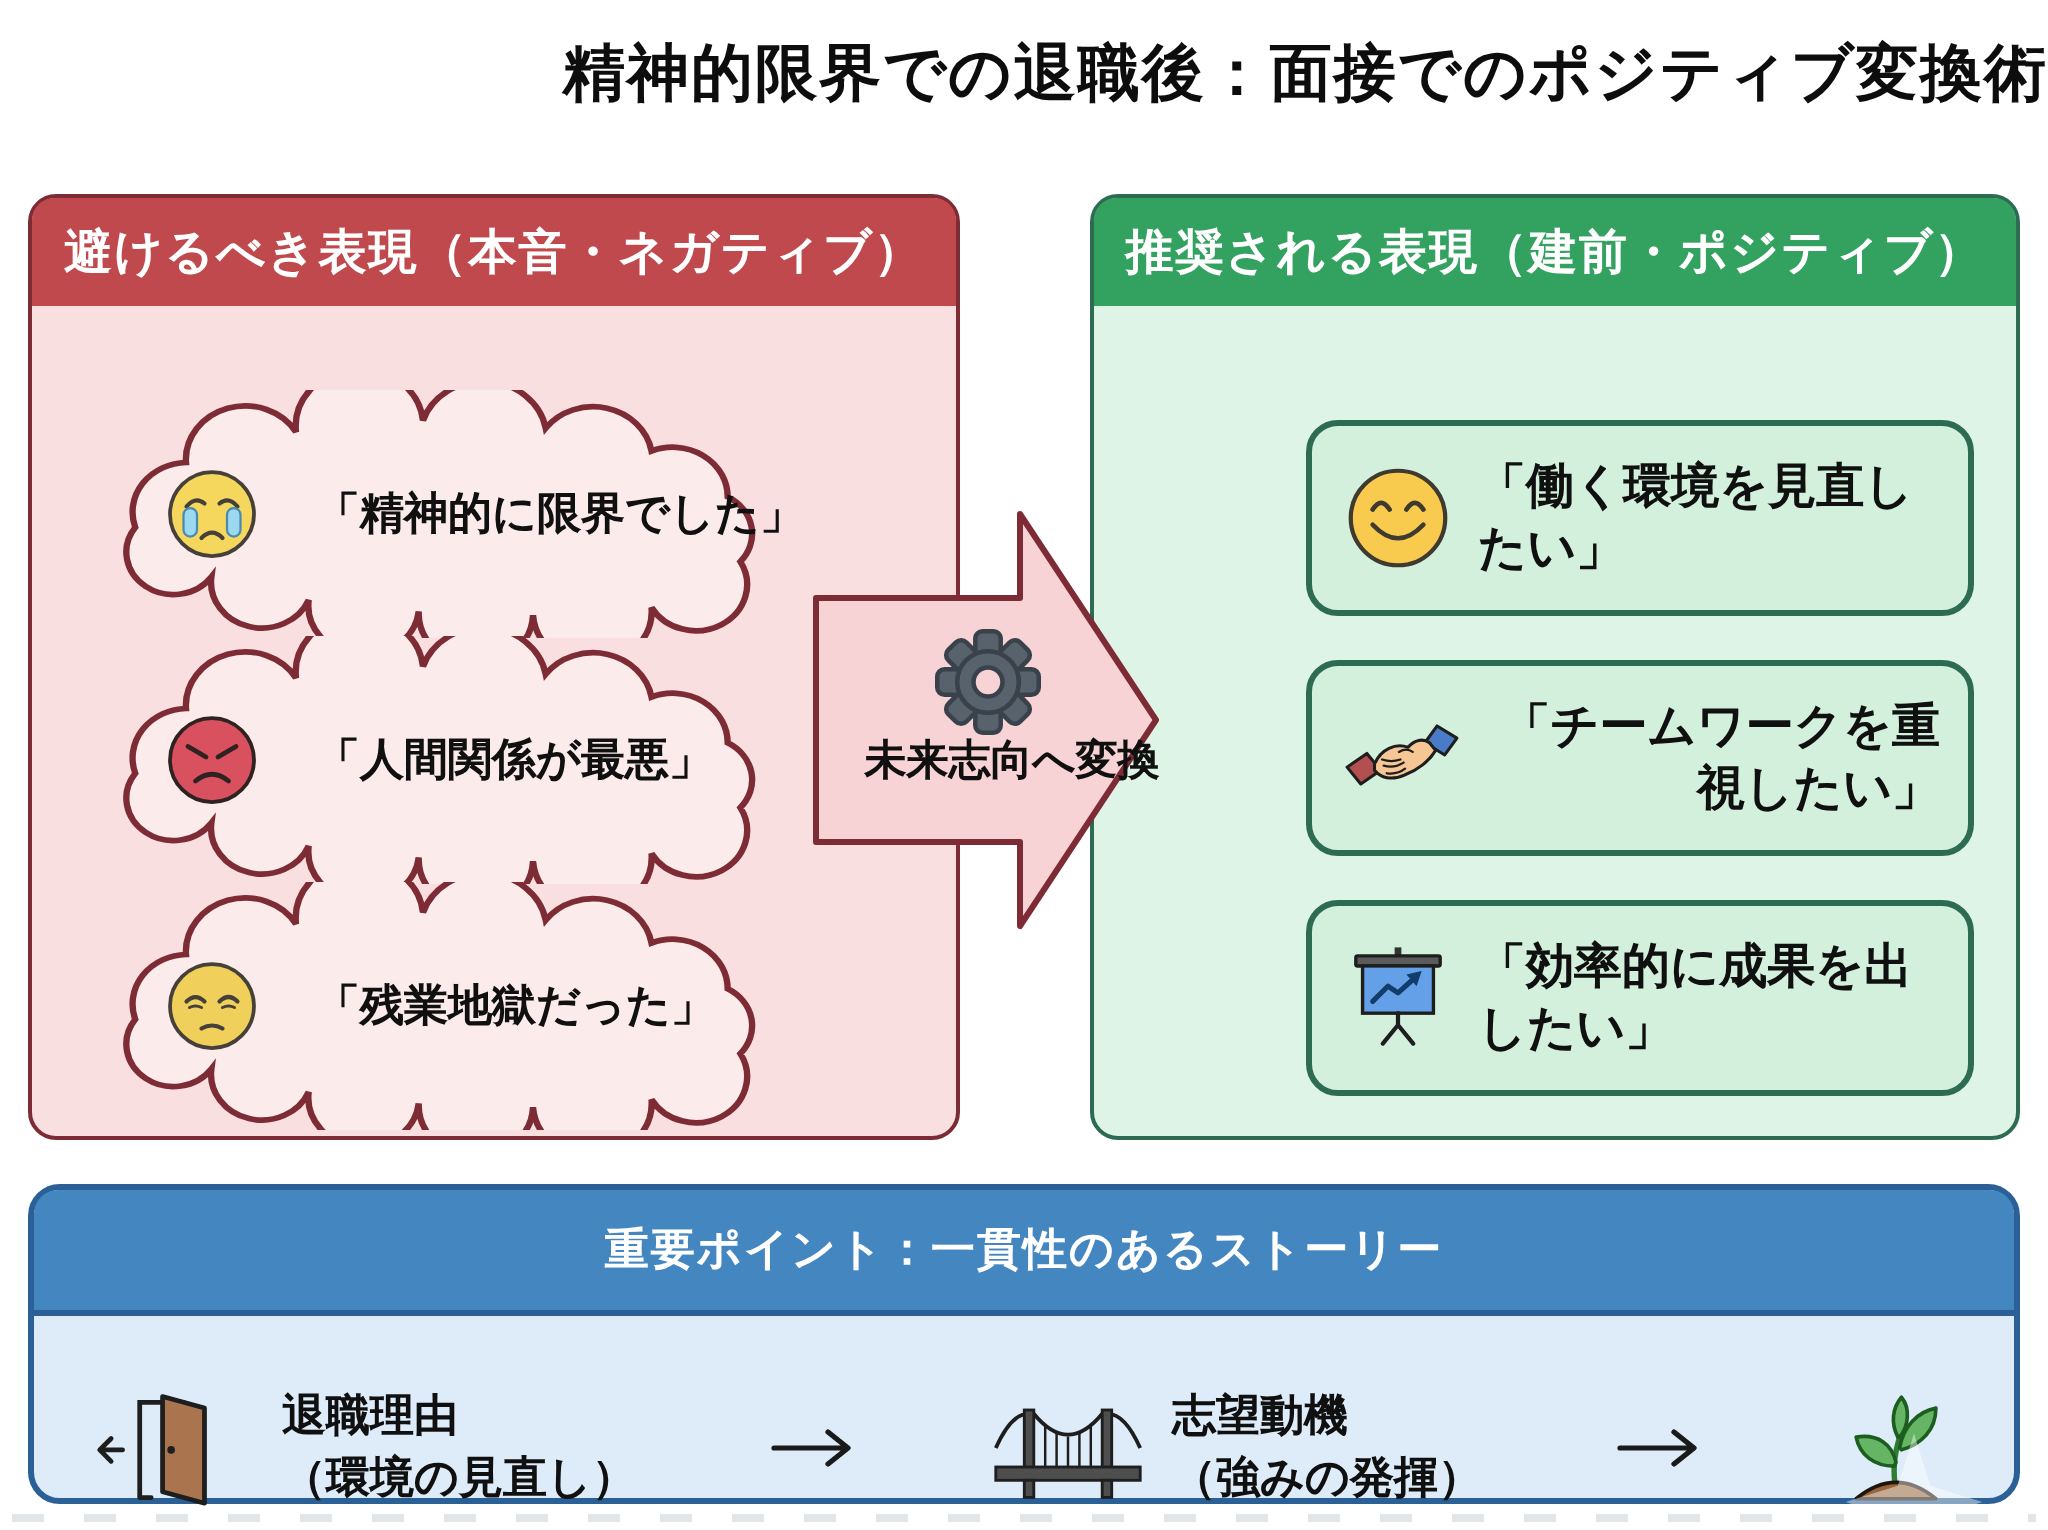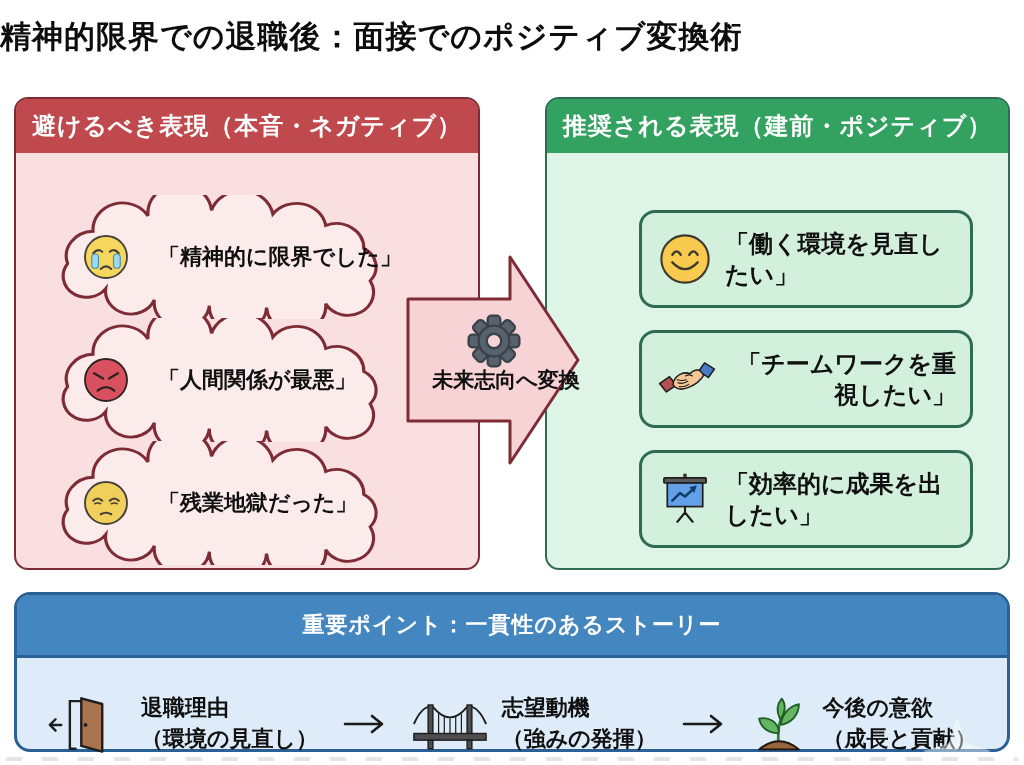--- a/index.html
+++ b/index.html
@@ -3,21 +3,21 @@
 <meta charset="utf-8">
 <style>
   html,body{margin:0;padding:0;}
   body{
     width:1024px;height:765px;position:relative;overflow:hidden;
     background:#ffffff;
     font-family:"Liberation Sans","DejaVu Sans",sans-serif;
     color:#101010;
   }
   .title{
-    position:absolute;top:16px;left:0;width:100%;text-align:left;
+    position:absolute;top:16px;left:0;width:100%;text-align:right;
     font-size:31px;font-weight:bold;letter-spacing:1px;color:#0d0d0d;
   }
   
   .panel{position:absolute;top:97px;height:473px;border-radius:14px;box-sizing:border-box;}
   .panel-left{
     left:14px;width:466px;background:var(--negative_panel_bg);
     border:2px solid var(--negative_border);
   }
   .panel-right{
     left:545px;width:465px;background:var(--positive_panel_bg);
@@ -33,21 +33,21 @@
   .cloud{position:absolute;left:22px;width:402px;height:124px;}
   .cloud svg.cloud-shape{position:absolute;inset:0;width:100%;height:100%;}
   .cloud-content{
     position:relative;display:flex;align-items:center;height:100%;
     padding:0 30px 0 44px;gap:28px;box-sizing:border-box;
   }
   .cloud-text{font-size:22px;font-weight:bold;white-space:nowrap;}
   .c1{top:96px;} .c2{top:219px;} .c3{top:342px;}
   
   .card{
-    position:absolute;left:92px;width:334px;height:98px;box-sizing:border-box;
+    position:absolute;left:106px;width:334px;height:98px;box-sizing:border-box;
     background:var(--positive_card_bg);border:3px solid var(--positive_border);
     border-radius:16px;display:flex;align-items:center;gap:13px;padding:0 14px 0 16px;
   }
   .card-text{font-size:24px;font-weight:bold;line-height:1.3;}
   .k1{top:111px;} .k2{top:231px;text-align:right;} .k3{top:351px;}
   
   .conv-arrow{position:absolute;left:406px;top:251px;width:176px;height:218px;z-index:5;}
   .gear{position:absolute;left:465px;top:312px;width:58px;height:58px;z-index:6;}
   .conv-label{
     position:absolute;left:408px;top:366px;width:196px;z-index:6;text-align:center;
@@ -222,24 +222,20 @@
     </svg>
 
     <div class="step">
       <svg width="58" height="60" viewBox="0 0 64 64">
         <path d="M32,56 C30,44 31,36 34,26" fill="none" stroke="#2e7d32" stroke-width="3" stroke-linecap="round"></path>
         <path d="M31,42 C20,42 12,36 10,26 C22,24 30,30 32,40 Z" fill="#66b564" stroke="#1b5e20" stroke-width="2" stroke-linejoin="round"></path>
         <path d="M34,32 C36,20 44,12 54,10 C54,22 46,30 35,33 Z" fill="#66b564" stroke="#1b5e20" stroke-width="2" stroke-linejoin="round"></path>
         <path d="M33,26 C29,18 30,10 35,4 C40,10 39,20 34,26 Z" fill="#66b564" stroke="#1b5e20" stroke-width="2" stroke-linejoin="round"></path>
         <path d="M10,60 Q32,42 54,60 Z" fill="#96653e" stroke="#20140c" stroke-width="2" stroke-linejoin="round"></path>
       </svg>
-      <div class="step-text">
-        <div>今後の意欲</div>
-        <div>（成長と貢献）</div>
-      </div>
     </div>
 
     <svg class="sparkle" viewBox="0 0 80 80">
       <polygon points="40,2 49,31 78,40 49,49 40,78 31,49 2,40 31,31" fill="#ffffff" opacity="0.8"></polygon>
     </svg>
   </div>
 </div>
 
 <div class="bottom-dashes"></div>
 

